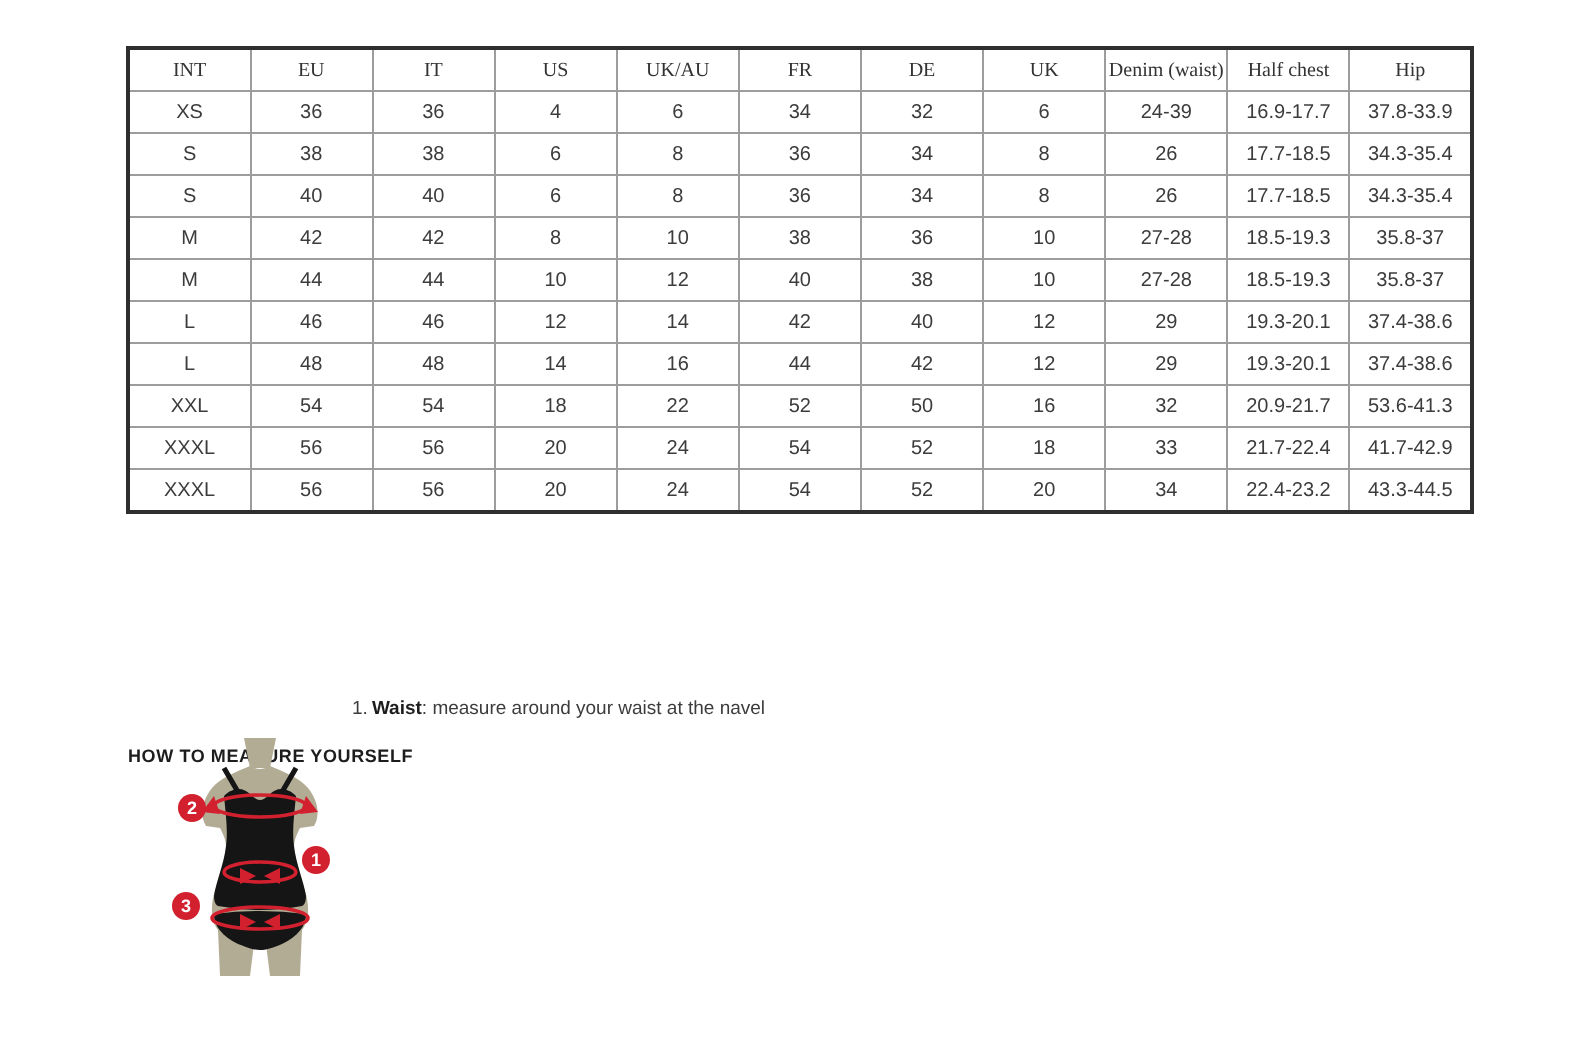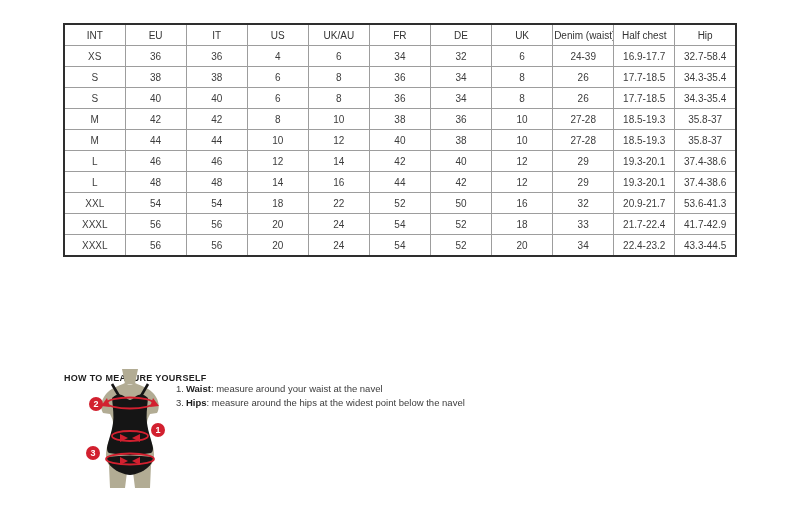--- a/index.html
+++ b/index.html
@@ -15,30 +15,30 @@
     border-collapse: collapse; table-layout: fixed; width: 674px;
     border: 2px solid #2e2e2e;
   }
   table.size-chart th, table.size-chart td {
     border: 1px solid #9d9d9d;
     height: 20px;
     font-size: 10px; font-weight: 400; color: #3c3c3c;
     text-align: center; vertical-align: middle; padding: 0 1px;
     white-space: nowrap; overflow: hidden;
   }
-  table.size-chart th { color: #333333; }
+  table.size-chart th { color: #333333; font-family: Liberation Serif, serif; }
 
   
   .measure-heading {
     position: absolute; left: 64px; top: 347px;
     font-size: 9px; font-weight: 700; letter-spacing: 0.3px; color: #1d1d1d; margin-top: 26px;
   }
   .steps {
-    position: absolute; left: 176px; top: 384px;
-    font-size: 9.5px; color: #3c3c3c;
+    position: absolute; left: 176px; top: 350px;
+    font-size: 9.5px; color: #3c3c3c; text-align: center;
   }
   .step { margin-bottom: 4px; line-height: 10px; }
   .step .num { margin-right: 2px; }
   .step b { color: #1d1d1d; font-weight: 700; }
 
   .figure { position: absolute; left: 76px; top: 368px; width: 112px; height: 122px; }
 </style>
 </head>
 <body>
 
@@ -66,21 +66,21 @@
             <td>XS</td>
             <td>36</td>
             <td>36</td>
             <td>4</td>
             <td>6</td>
             <td>34</td>
             <td>32</td>
             <td>6</td>
             <td>24-39</td>
             <td>16.9-17.7</td>
-            <td>32.7-58.4</td>
+            <td>37.8-33.9</td>
           </tr>
           <tr>
             <td>S</td>
             <td>38</td>
             <td>38</td>
             <td>6</td>
             <td>8</td>
             <td>36</td>
             <td>34</td>
             <td>8</td>
@@ -195,23 +195,20 @@
         </tbody>
     </table>
   </div>
 
   <div class="measure-heading">HOW TO MEASURE YOURSELF</div>
 
   <div class="steps">
     <div class="step">
       <span class="num">1.</span><b>Waist</b><span>: measure around your waist at the navel</span>
     </div>
-    <div class="step">
-      <span class="num">3.</span><b>Hips</b><span>: measure around the hips at the widest point below the navel</span>
-    </div>
   </div>
 
   <svg class="figure" viewBox="0 0 112 122" xmlns="http://www.w3.org/2000/svg">
 
     <path d="M46,1 L62,1 L59,16 L49,16 Z" fill="#b2ac94"></path>
 
     <path d="M49,15
              C42,18 34,21 30,26 C26,31 24,37 26,43 L27,45 L34,46
              C36,50 37,52 37,56 C37,64 33,72 31,79 C29,87 30,93 33,97
              L34,120 L49,120 L51,104 L54,101 L57,104 L59,120 L74,120 L75,97

